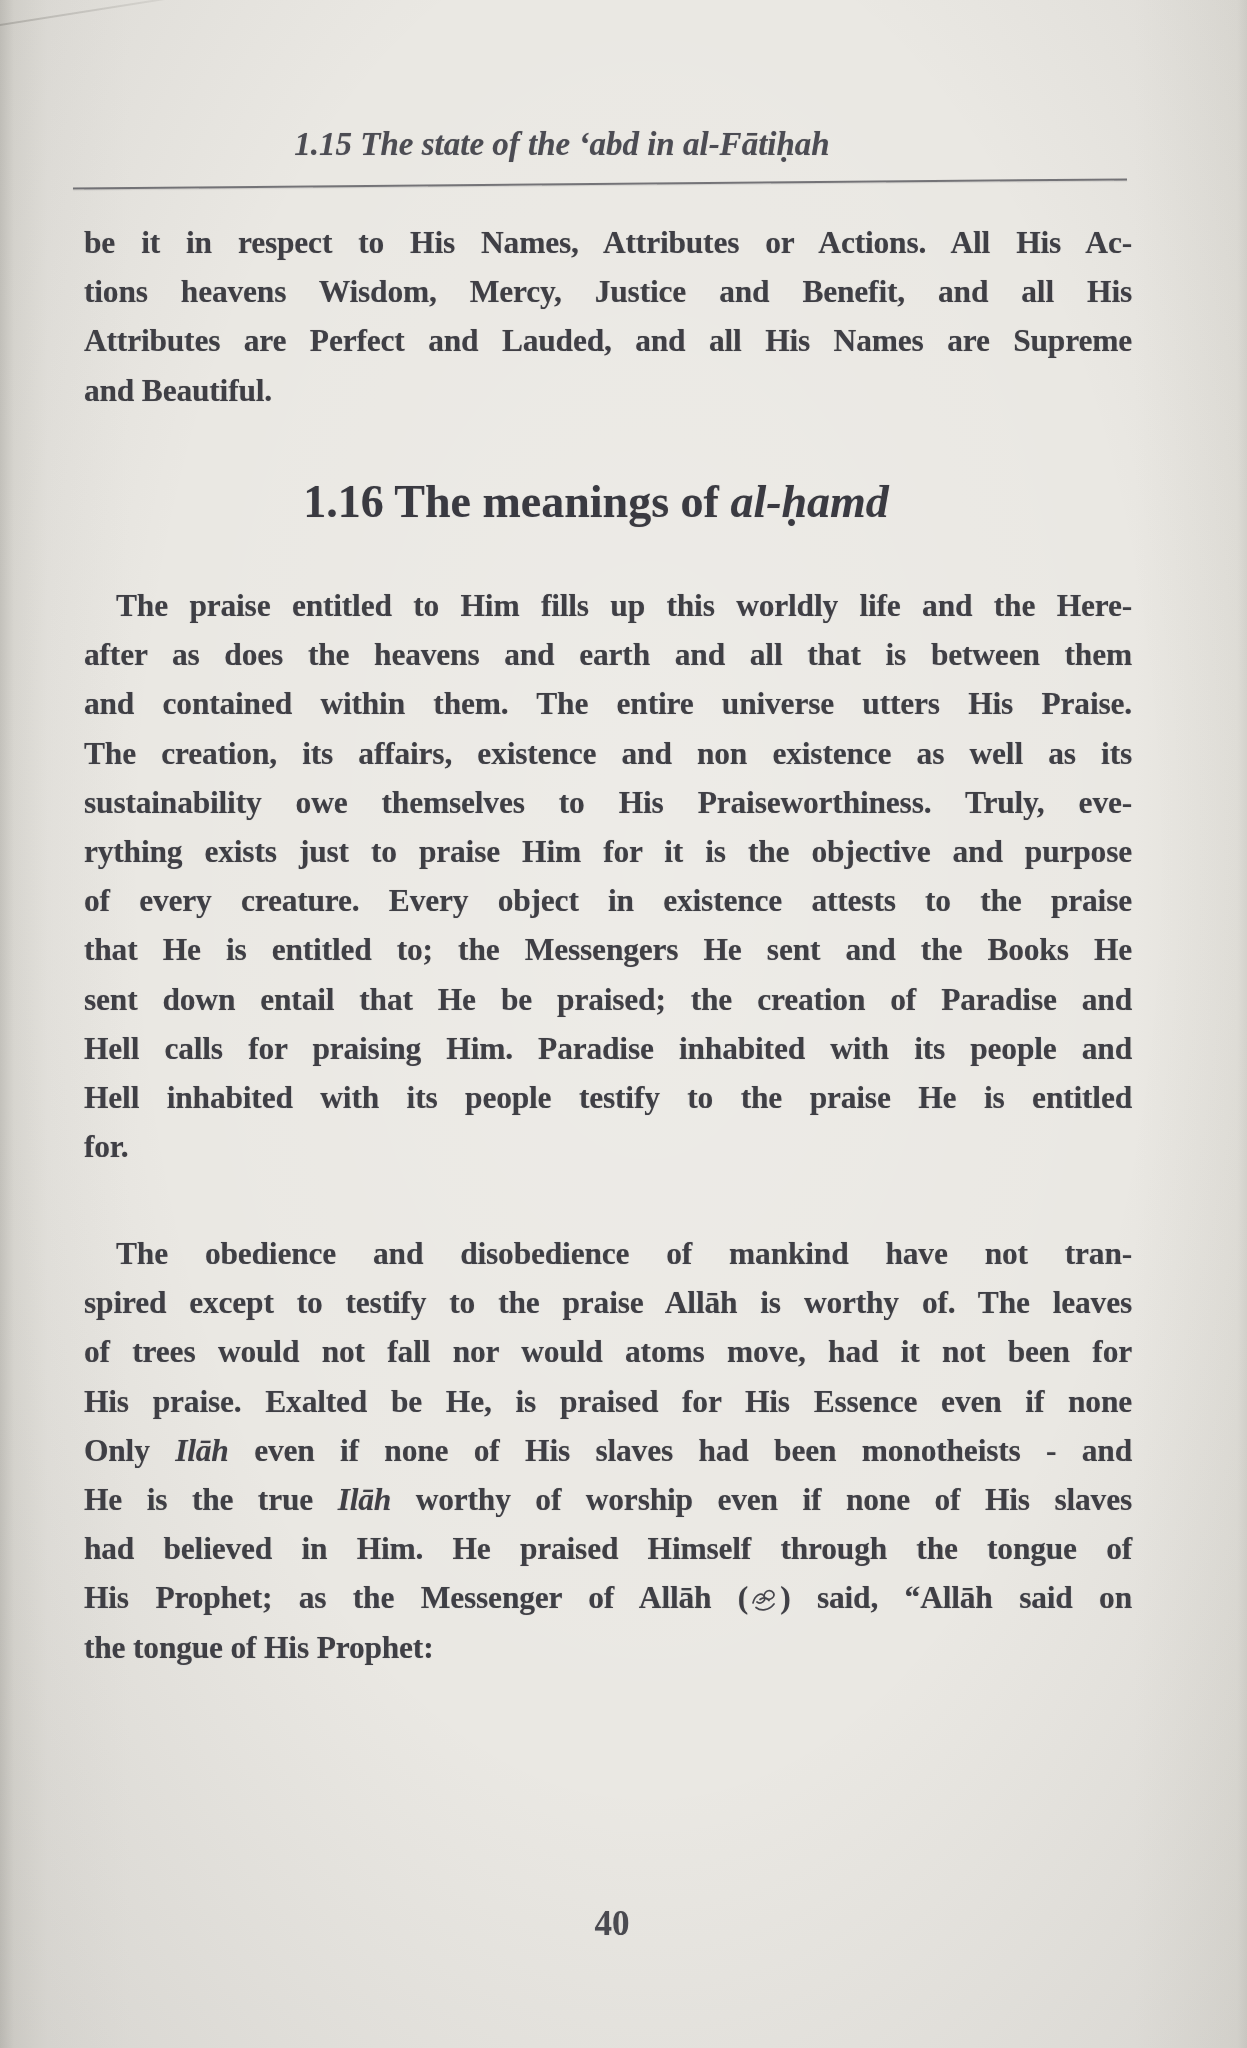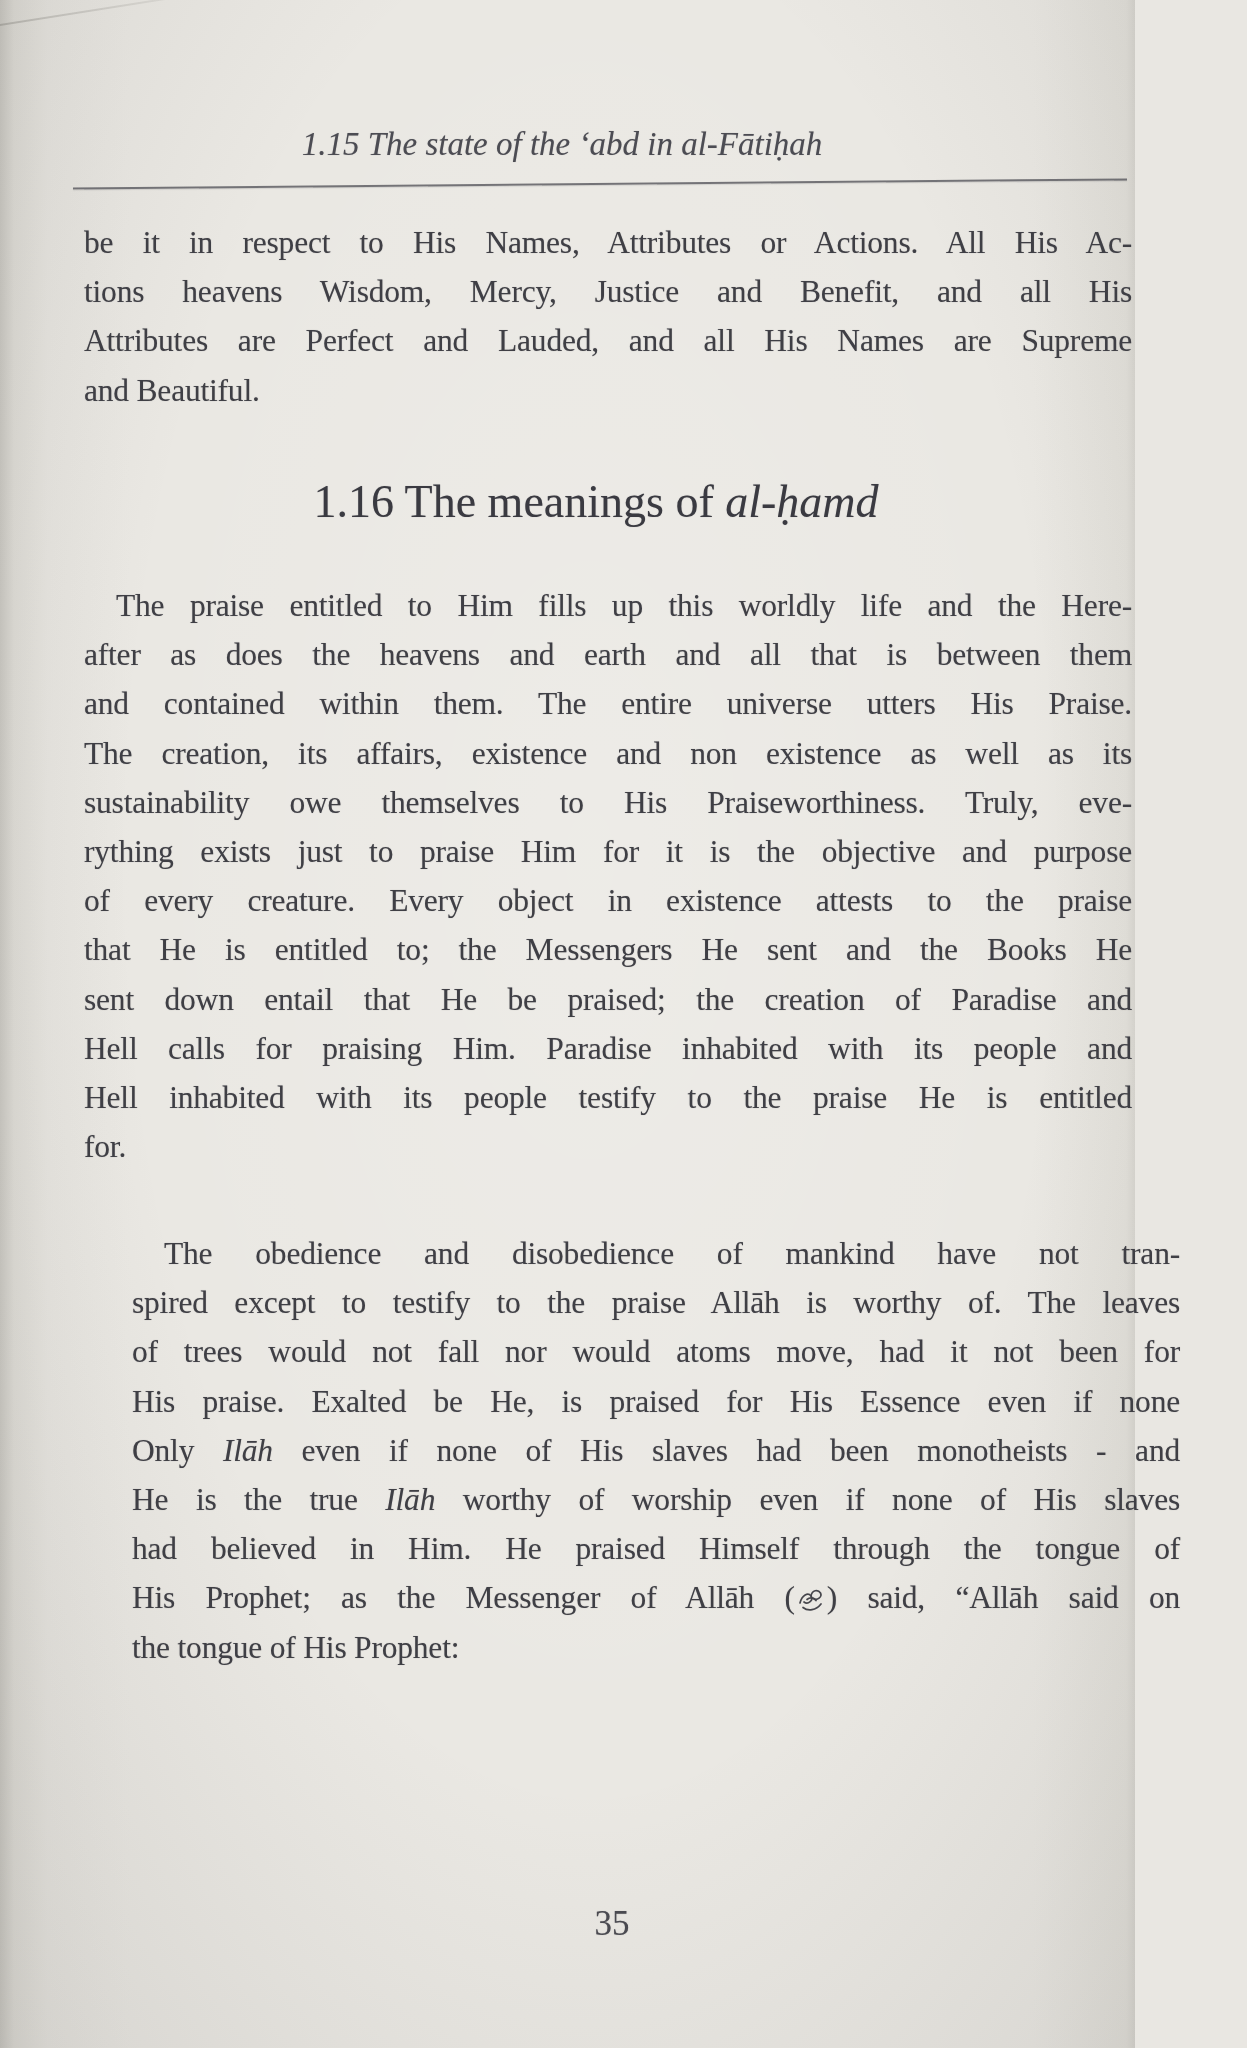--- a/index.html
+++ b/index.html
@@ -3,25 +3,26 @@
 <meta charset="utf-8">
 <style>
   html,body{margin:0;padding:0;}
   body{
     width:1247px;height:2048px;
     font-family:"Liberation Serif","DejaVu Serif",serif;
     background:#e9e7e2;
     overflow:hidden;
   }
   .page{
-    position:relative;width:1135px;height:2048px;
+    position:relative;width:1247px;height:2048px;
     background:
       radial-gradient(ellipse at 52% 42%, rgba(255,255,255,0.16) 0%, rgba(0,0,0,0) 55%, rgba(48,46,42,0.10) 100%),
       linear-gradient(90deg, #c9c7c1 0px, #dddbd5 14px, #e6e4df 48px, #eae8e3 130px, #eae8e3 91%, #e2e0da 99.2%, #d8d6d0 100%),
       #e9e7e2;
+    font-weight: bold;
   }
   .crease{
     position:absolute;left:-12px;top:26px;width:260px;height:2px;
     background:linear-gradient(90deg, rgba(110,108,102,0.35), rgba(110,108,102,0.0));
     transform:rotate(-9deg);transform-origin:left center;
   }
   .text-block{
     position:absolute;left:76px;top:0;width:1048px;height:2048px;
     color:#3f3f45;
   }
@@ -45,21 +46,21 @@
   }
   .para .line{
     line-height:49.2px;height:49.2px;
     text-align:justify;text-align-last:justify;
     white-space:normal;
   }
   .para .line.line-last{text-align-last:left;}
   .para.indent .line:first-child{text-indent:32px;}
   .p1{top:218px;}
   .p2{top:581px;}
-  .p3{top:1229px;margin-left:48px;}
+  .p3{top:1229px;}
   .section-heading{
     position:absolute;top:474px;left:0;width:100%;
     font-size:46px;line-height:56px;text-align:center;color:#3a3a41;
     transform:translateX(-4px);
     text-shadow:0 0 1px rgba(58,58,65,0.3);
   }
   .section-heading em{font-style:italic;}
   em{font-style:italic;text-align:right;}
   .page-number{
     position:absolute;top:1904px;left:0;width:100%;
@@ -121,15 +122,15 @@
               <g stroke="#46464c" stroke-width="1.7" fill="none" stroke-linecap="round">
                 <path d="M4 19 C6 11 12 8 15 12 C18 16 12 21 8 18"></path>
                 <path d="M15 12 C16 6 22 5 24.5 9 C26.5 13 21 17 17.5 14.5"></path>
                 <path d="M7 23.5 C12 27.5 20 26.5 25 20"></path>
                 <path d="M11 15.5 C14 13 18 13.5 20 16.5"></path>
               </g>
             </svg></span>) said, “Allāh said on</div>
         <div class="line line-last">the tongue of His Prophet:</div>
       </div>
 
-    <div class="page-number">35</div>
+    <div class="page-number">40</div>
   </div>
 </div>
 
 </body></html>

